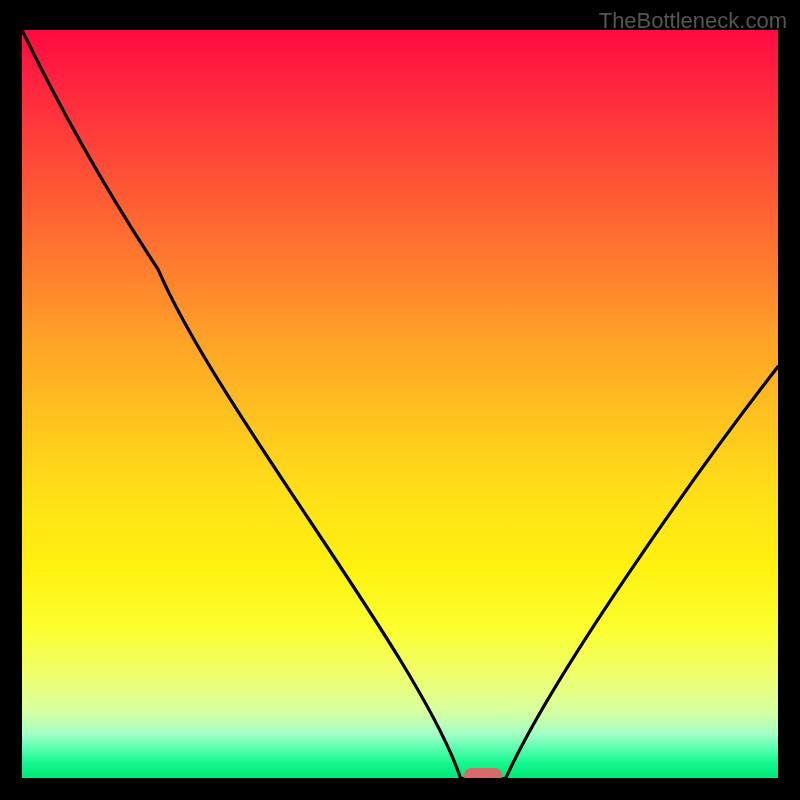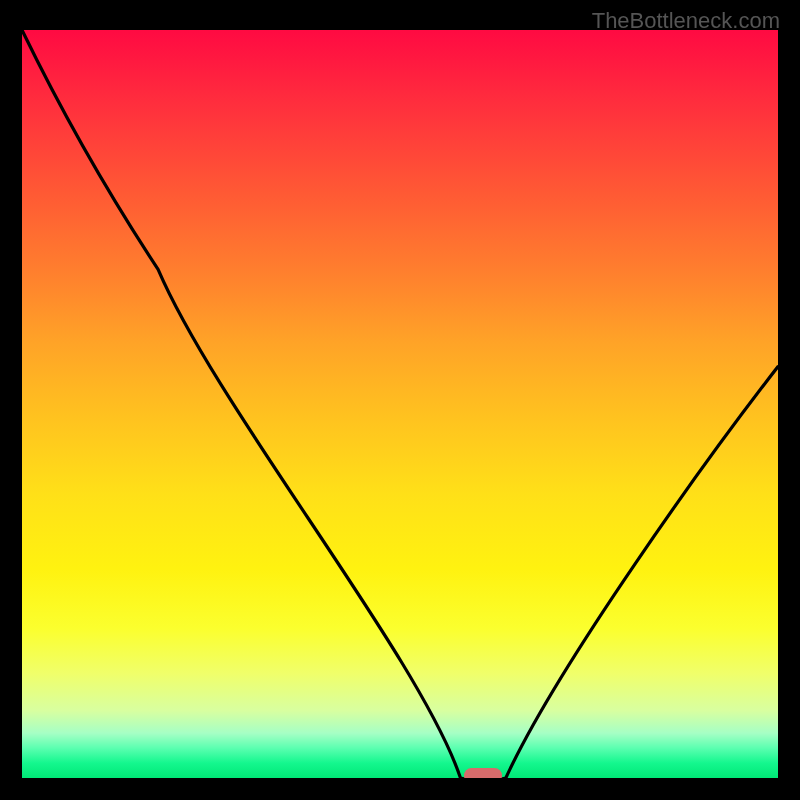--- a/index.html
+++ b/index.html
@@ -7,21 +7,21 @@
     padding: 0;
     width: 800px;
     height: 800px;
     background: #000;
     position: relative;
     font-family: Arial, sans-serif;
   }
   .watermark {
     position: absolute;
     top: 8px;
-    right: 20px;
+    right: 13px;
     color: #555;
     font-size: 22px;
     font-weight: 500;
     z-index: 10;
   }
   .plot-area {
     position: absolute;
     left: 22px;
     top: 30px;
     width: 756px;

